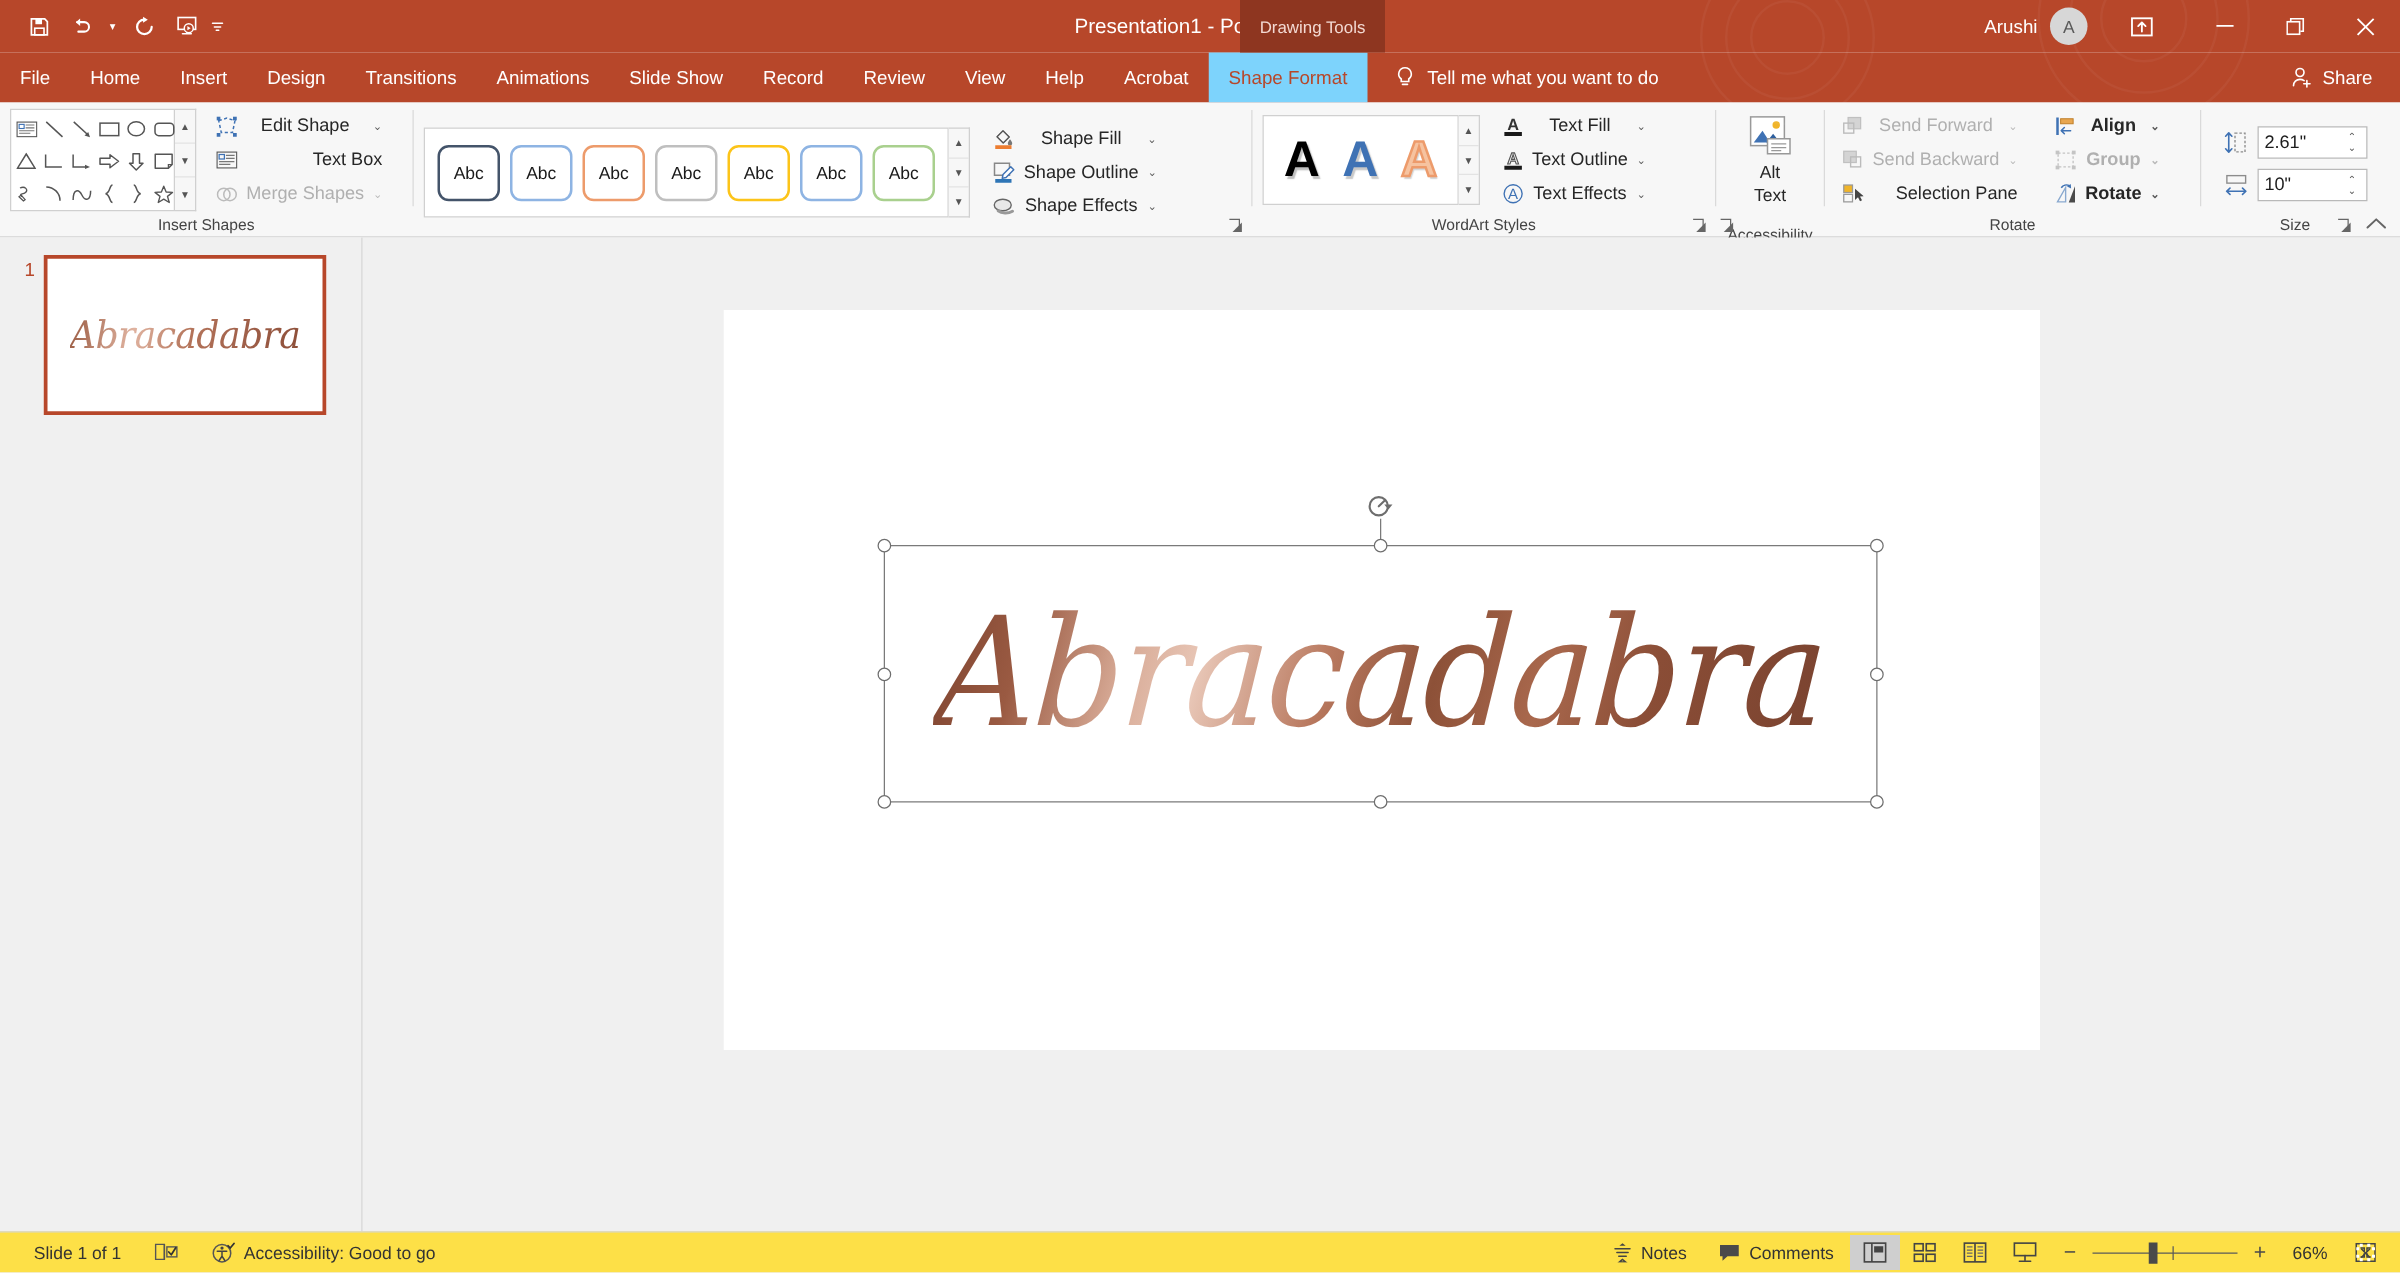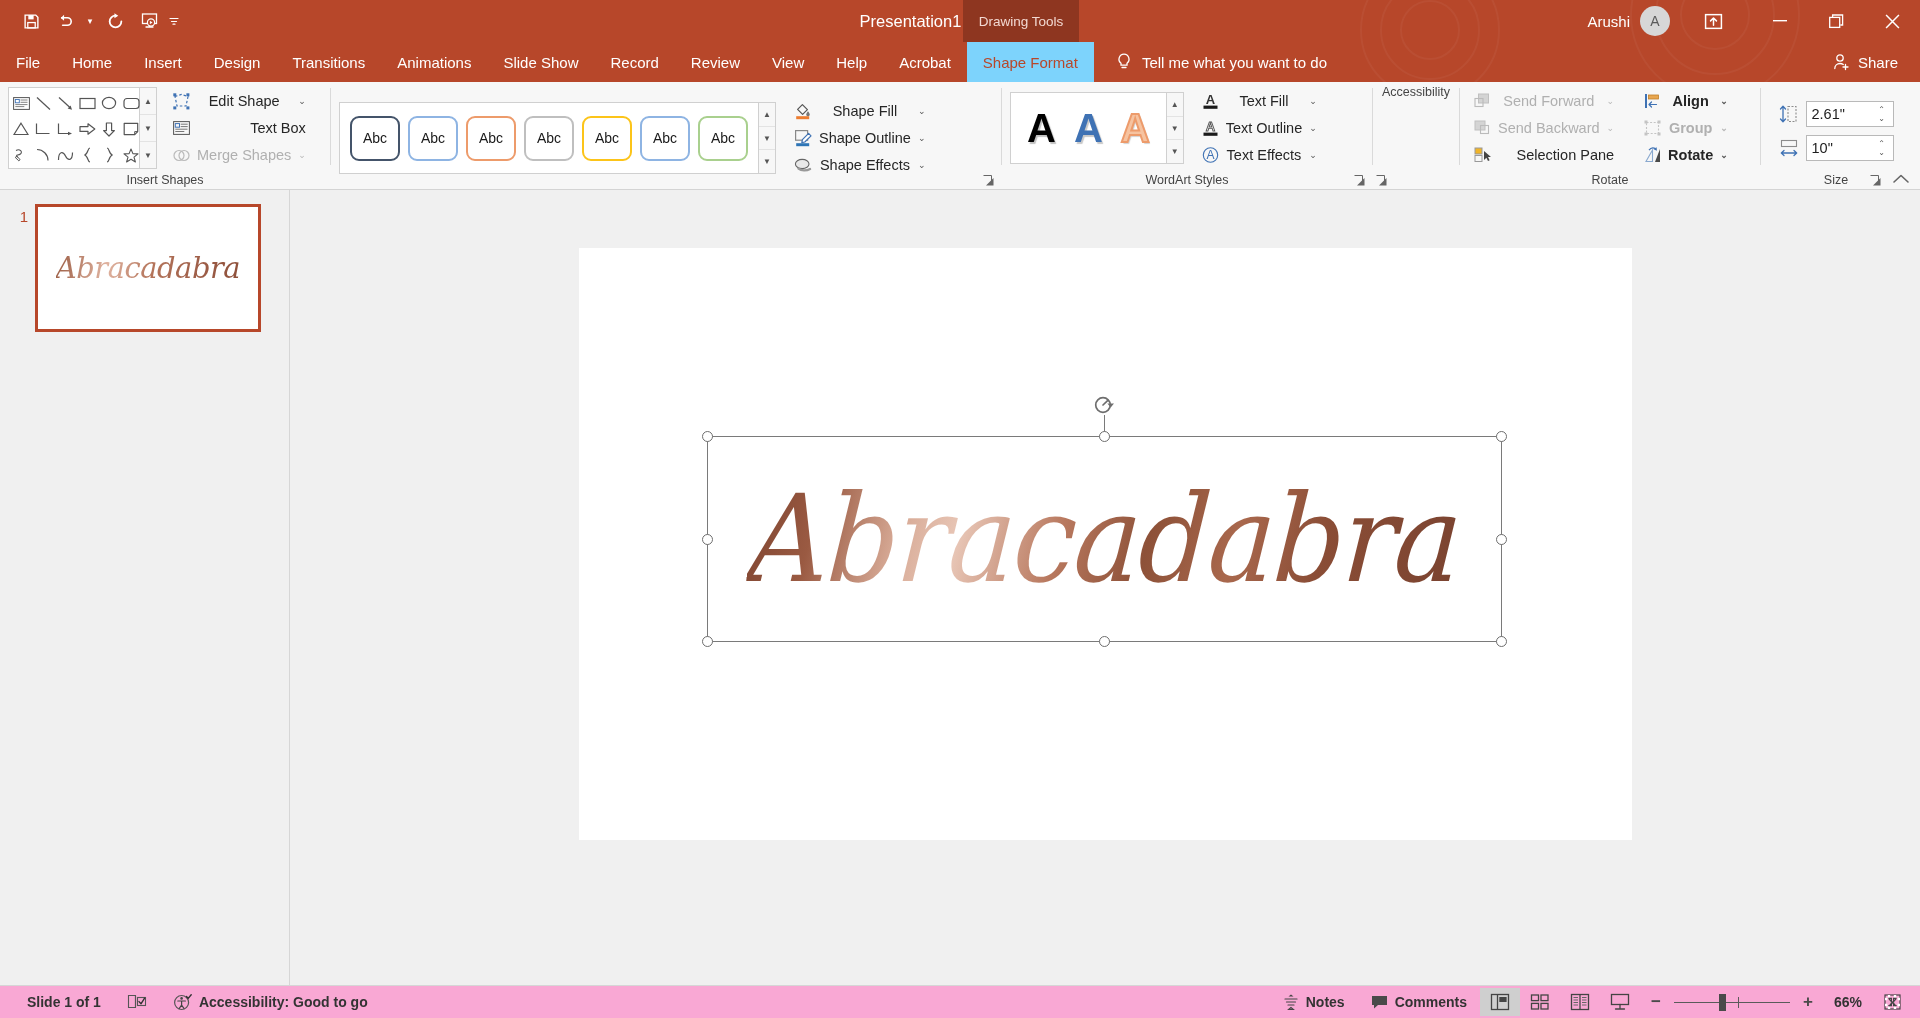--- a/index.html
+++ b/index.html
@@ -20,21 +20,21 @@
   .qat-btn {
     width: 34px; height: 30px; display: flex; align-items: center; justify-content: center;
     color: #fff;
   }
   .qat-caret { width: 16px; height: 30px; display:flex; align-items:center; justify-content:center; color:#fff; font-size: 9px;}
   .title-text {
     position: absolute; left: 0; right: 0; text-align: center;
     color: #ffffff; font-size: 16.5px; line-height: 42px; pointer-events: none;
   }
   .ctx-tab-label {
-    position: absolute; left: 963px; top: 0; width: 116px; height: 42px;
+    position: absolute; left: 992px; top: 0; width: 116px; height: 42px;
     background: #8e3620; color: #f3d9d2; font-size: 13.5px;
     display: flex; align-items: center; justify-content: center; z-index: 3;
   }
   .titlebar-right {
     position: absolute; right: 0; top: 0; height: 42px; display: flex; align-items: center; z-index: 3;
   }
   .user-name { color: #fff; font-size: 15px; margin-right: 10px; }
   .avatar {
     width: 30px; height: 30px; border-radius: 50%; background: #d7d7d7;
     color: #5a5a5a; font-size: 14px; display: flex; align-items: center; justify-content: center;
@@ -157,22 +157,22 @@
     border: 1.6px solid #6e6e6e;
   }
   .rot-handle {
     position: absolute; left: 50%; top: -43px; transform: translateX(-50%);
     width: 22px; height: 22px; color: #6e6e6e;
   }
   .rot-stem { position: absolute; left: 50%; top: -22px; width: 1px; height: 22px; background: #7a7a7a; }
 
   
   .statusbar {
-    height: 33px; background: #f9a8d4; border-top: 1px solid #d6d6d6;
-    display: flex; align-items: center; flex: 0 0 33px; font-size: 14px; color: #333; position: relative; font-weight: bold;
+    height: 33px; background: #fde047; border-top: 1px solid #d6d6d6;
+    display: flex; align-items: center; flex: 0 0 33px; font-size: 14px; color: #333; position: relative;
   }
   .sb-left { display: flex; align-items: center; gap: 0px; padding-left: 14px; }
   .sb-item { display: flex; align-items: center; gap: 7px; padding: 0 13px; height: 30px; }
   .sb-right { position: absolute; right: 8px; display: flex; align-items: center; gap: 0; }
   .viewbtn { width: 40px; height: 28px; display: flex; align-items: center; justify-content: center; color: #444; }
   .viewbtn.active { background: #cfcfcf; }
   .zoom-slider { display: flex; align-items: center; gap: 0; padding: 0 8px; }
   .zs-track { width: 116px; height: 1px; background: #5a5a5a; position: relative; margin: 0 10px; }
   .zs-thumb { position: absolute; left: 45px; top: -8px; width: 7px; height: 17px; background: #4a4a4a; }
   .zs-mid { position: absolute; left: 64px; top: -5px; width: 1px; height: 11px; background: #5a5a5a; }
@@ -565,20 +565,36 @@
       <div class="dlg-launch">
         <svg width="13" height="13" viewBox="0 0 13 13">
             <path d="M1.5 1.5h8v8" fill="none" stroke="#666" stroke-width="1"></path>
             <path d="M11.5 11.5 4 11.5 11.5 4z" fill="#666"></path>
           </svg>
       </div>
     </div>
     <div class="gsep"></div>
 
     <div class="rgroup" style="width:86px;">
+      <div class="gbody" style="justify-content:center;">
+        <div class="alt-btn">
+          <span>
+            <svg width="40" height="34" viewBox="0 0 40 34">
+                <rect x="4.5" y="1.5" width="27" height="23" fill="#fff" stroke="#999" stroke-width="1.2"></rect>
+                <circle cx="25" cy="8" r="3" fill="#f0b429"></circle>
+                <path d="M7 22 14 12.5 20 22z" fill="#3f72b4"></path>
+                <path d="M17 22 22.5 15 28 22z" fill="#2e5f9e"></path>
+                <rect x="18" y="19" width="18" height="12" fill="#fff" stroke="#999" stroke-width="1.2"></rect>
+                <path d="M21 23h12M21 26h12M21 28.5h8" stroke="#999" stroke-width="1"></path>
+              </svg>
+          </span>
+          <span class="alt-label">Alt</span>
+          <span class="alt-label">Text</span>
+        </div>
+      </div>
       <div class="glabel">Accessibility</div>
       <div class="dlg-launch" style="left:2px;right:auto;">
         <svg width="13" height="13" viewBox="0 0 13 13">
             <path d="M1.5 1.5h8v8" fill="none" stroke="#666" stroke-width="1"></path>
             <path d="M11.5 11.5 4 11.5 11.5 4z" fill="#666"></path>
           </svg>
       </div>
     </div>
     <div class="gsep"></div>
 

